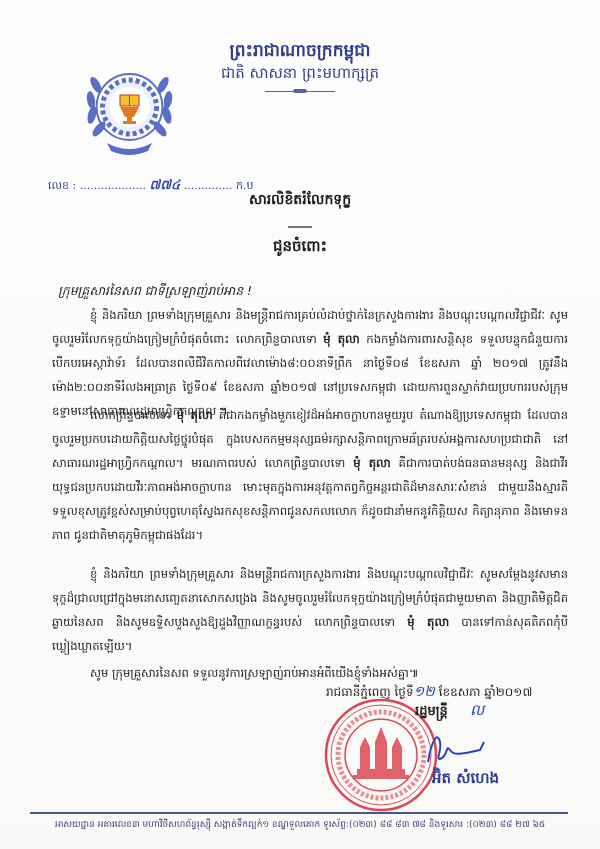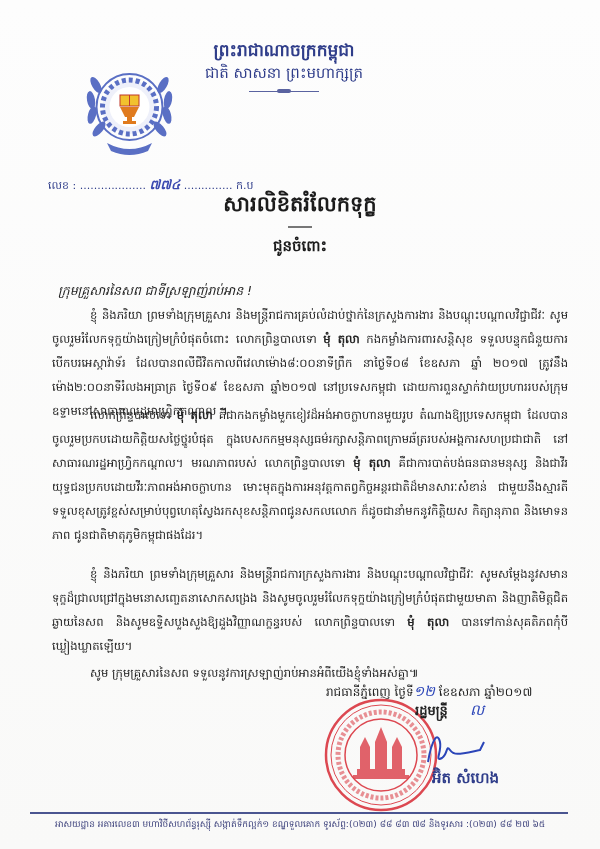--- a/index.html
+++ b/index.html
@@ -9,21 +9,21 @@
       font-family: "DejaVu Sans", sans-serif;
       color: #2a2a2a;
       position: relative;
     }
     .page {
       position: absolute; left: 0; top: 0; width: 600px; height: 849px;
       background: linear-gradient(180deg, #fdfdfd 0%, #f9f9f8 100%);
     }
     
     .kingdom {
-      position: absolute; left: 184px; top: 38px; width: 200px; text-align: center;
+      position: absolute; left: 200px; top: 38px; width: 200px; text-align: center;
       color: #2f3d8a;
     }
     .kingdom .k1 { font-size: 17px; font-weight: bold; line-height: 24px; white-space: nowrap; }
     .kingdom .k2 { font-size: 15px; line-height: 22px; white-space: nowrap; }
     .ornament {
       display: block; margin: 4px auto 0; width: 70px; height: 6px; position: relative;
     }
     .ornament::before {
       content: ""; position: absolute; left: 0; right: 0; top: 3px; height: 1px; background: #5a63a0;
     }
@@ -43,21 +43,21 @@
     .ref-line {
       position: absolute; left: 48px; top: 168px; color: #2f3d8a; font-size: 11px;
       white-space: nowrap;
       margin-top: 8px;
     }
     .ref-line .dots { letter-spacing: 0; }
     .ref-line .num { color: #3b4ab0; font-style: italic; font-size: 13px; font-weight: bold; }
     
     .doc-title {
       position: absolute; left: 0; width: 600px; top: 190px; text-align: center;
-      font-size: 21px; font-weight: bold; color: #1b1b1b;
+      font-size: 14px; font-weight: bold; color: #1b1b1b;
     }
     .title-ornament {
       position: absolute; left: 288px; top: 226px; width: 24px; height: 2px; background: #777;
     }
     .to-label {
       position: absolute; left: 0; width: 600px; top: 236px; text-align: center;
       font-size: 15px; font-weight: bold; color: #1b1b1b;
     }
     .recipient {
       position: absolute; left: 0; width: 600px; top: 258px; text-align: center;

